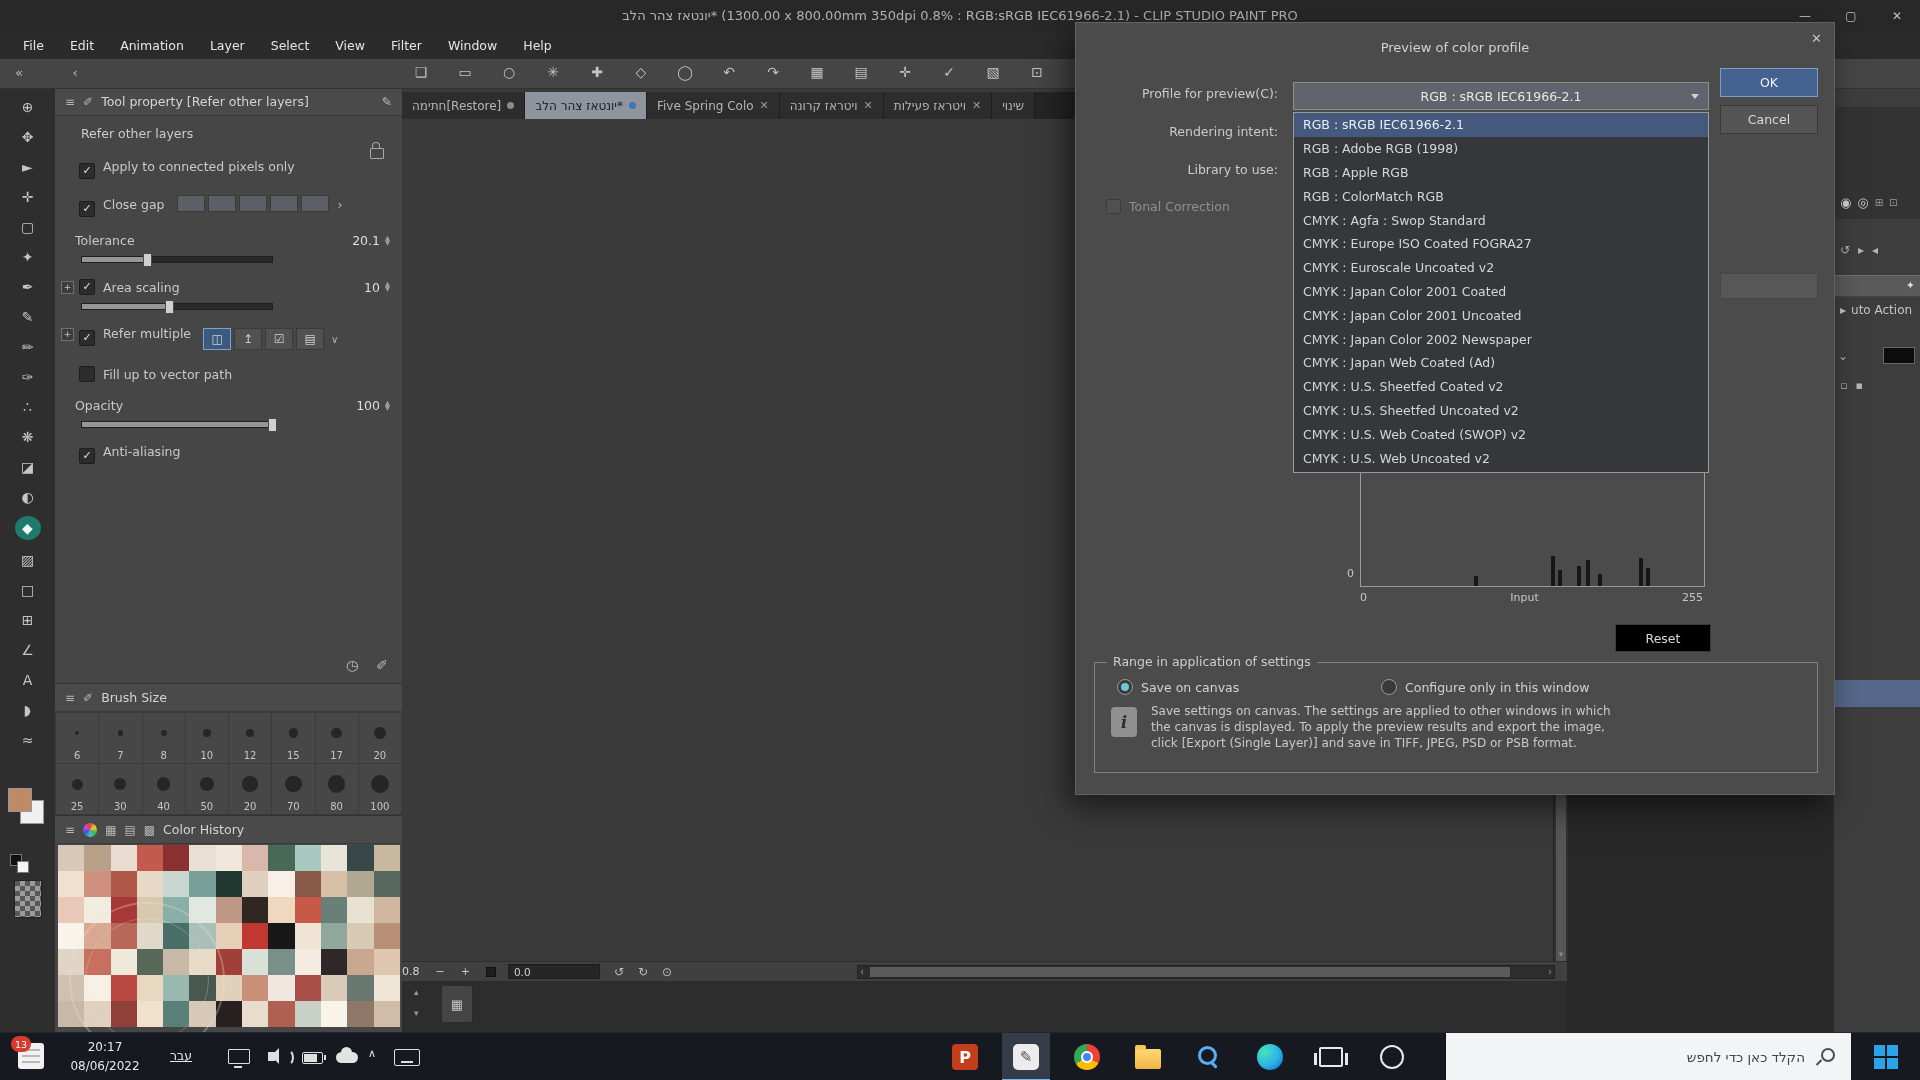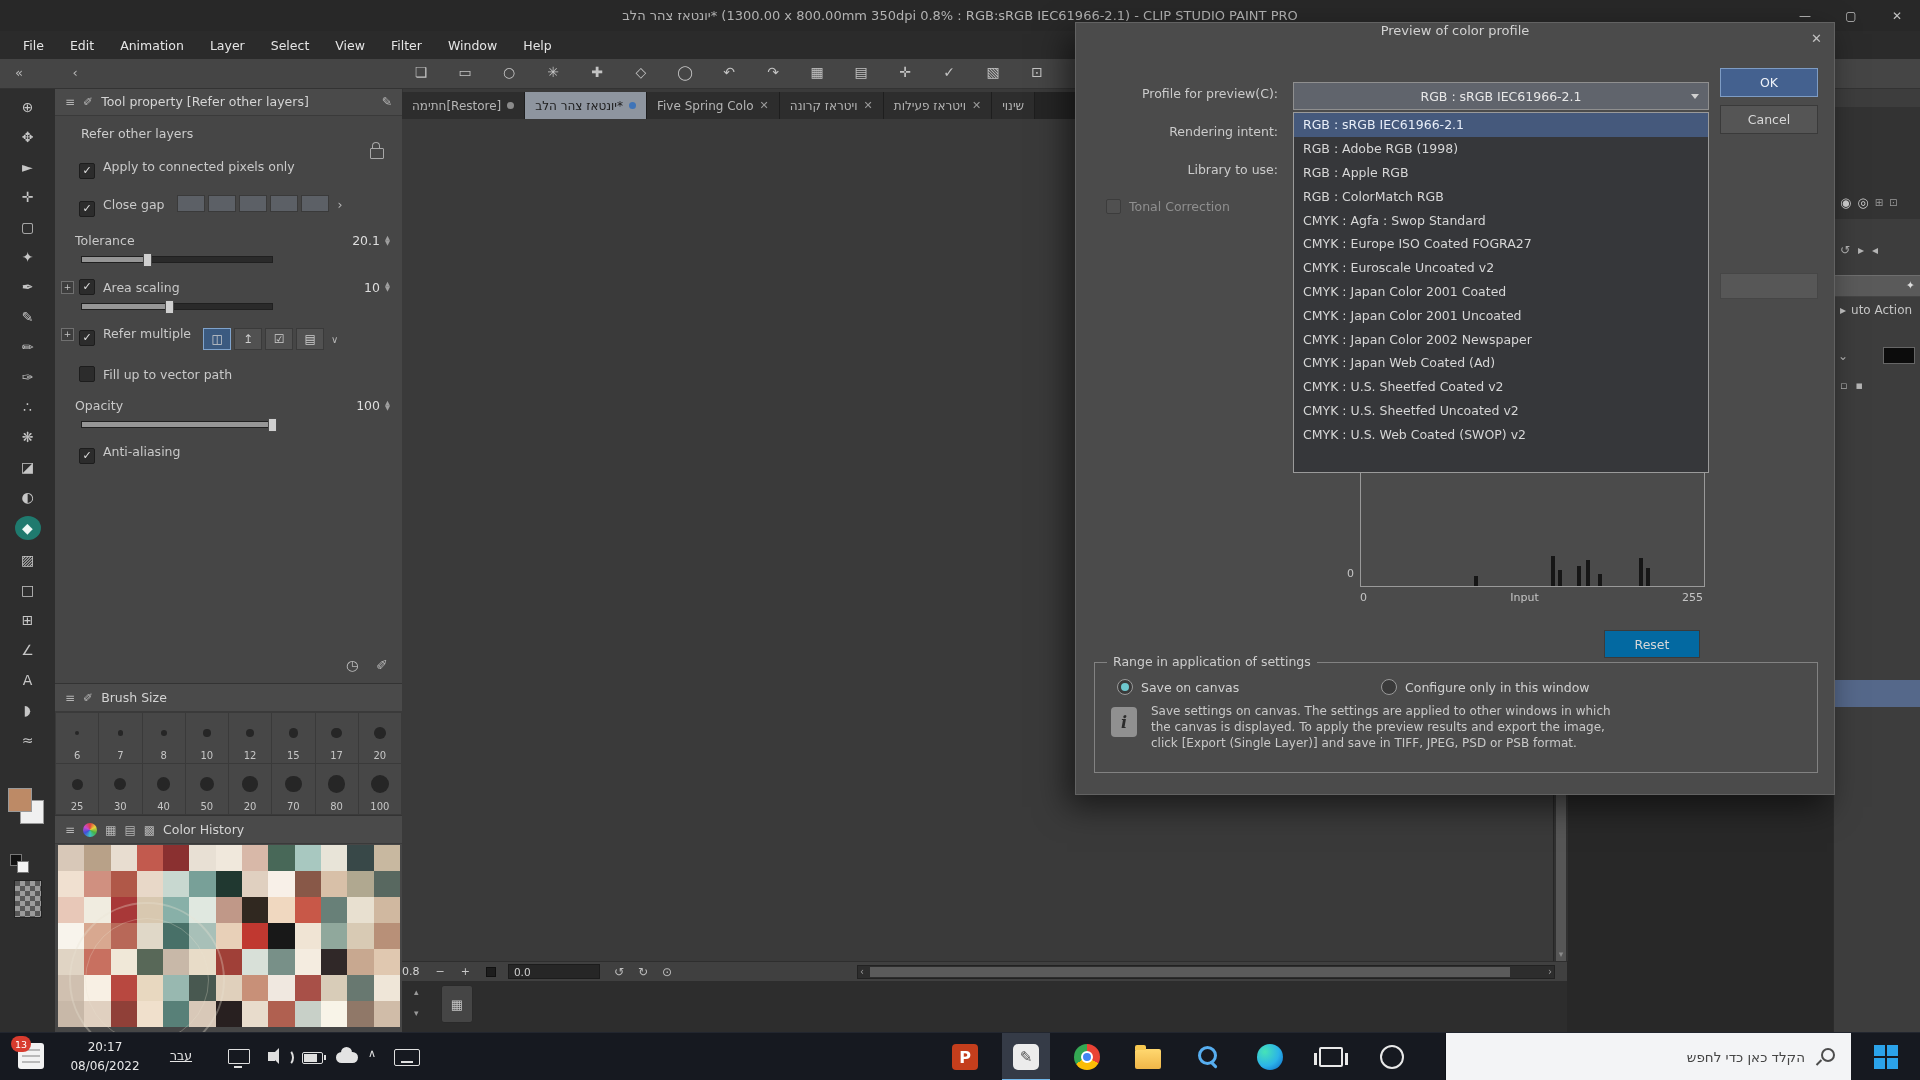--- a/index.html
+++ b/index.html
@@ -101,39 +101,39 @@
   .rp-row2{top:184px;left:6px;display:flex;gap:8px;color:#b5b5b5;font-size:12px;}
   .rp-light{top:216px;left:0;right:0;height:20px;background:#5a5a5a;border-top:1px solid #6e6e6e;border-bottom:1px solid #454545;}
   .rp-light span{position:absolute;right:6px;top:3px;color:#ddd;font-size:11px;}
   .rp-auto{top:244px;left:6px;display:flex;gap:5px;align-items:center;color:#c5c5c5;font-size:12px;white-space:nowrap;}
   .rp-swrow{top:288px;left:4px;right:6px;display:flex;align-items:center;justify-content:space-between;color:#b5b5b5;}
   .rp-black{width:30px;height:15px;background:#0c0c0c;border:1px solid #666;}
   .rp-ic2{top:320px;left:6px;display:flex;gap:8px;color:#b5b5b5;font-size:11px;}
   .rp-blue{top:621px;left:0;right:0;height:27px;background:#55688a;}
   
   #dialog{position:absolute;left:1075px;top:22px;width:758px;height:771px;background:#4b4b4b;border:1px solid #626262;box-shadow:-8px 12px 30px rgba(0,0,0,.55);z-index:40;}
-  .dlg-title{height:32px;display:flex;align-items:flex-start;justify-content:center;color:#d2d2d2;font-size:13px;}
+  .dlg-title{height:32px;display:flex;align-items:flex-end;justify-content:center;color:#d2d2d2;font-size:13px;}
   .dlg-close{position:absolute;right:12px;top:8px;color:#c2c2c2;font-size:13px;}
   .dlg-label{position:absolute;left:10px;width:192px;text-align:right;color:#cbcbcb;font-size:12.5px;}
   .dlg-select{position:absolute;left:217px;top:59px;width:414px;height:26px;background:#60646c;border:1px solid #8f8f8f;display:flex;align-items:center;justify-content:center;color:#e8e8e8;font-size:12.5px;}
   .car{position:absolute;right:9px;top:11px;width:0;height:0;border-left:4px solid transparent;border-right:4px solid transparent;border-top:5px solid #d0d0d0;}
   .btn{position:absolute;display:flex;align-items:center;justify-content:center;font-size:12.5px;}
   #btn-ok{left:644px;top:45px;width:96px;height:27px;background:#44618f;border:1px solid #7e9cc4;color:#eef2f8;}
   #btn-cancel{left:644px;top:82px;width:96px;height:27px;background:#555;border:1px solid #3a3a3a;color:#d8d8d8;}
   #dlg-ghost{position:absolute;left:644px;top:250px;width:96px;height:24px;background:#575757;border:1px solid #464646;}
   .dlg-check{position:absolute;left:30px;top:176px;display:flex;gap:8px;align-items:center;color:#8f8f8f;font-size:12.5px;}
   .dlg-check .box{width:13px;height:13px;background:#505050;border:1px solid #3c3c3c;border-radius:2px;}
   #dlg-list{position:absolute;left:217px;top:89px;width:414px;height:359px;background:#36373a;border:1px solid #9a9a9a;z-index:60;}
   .dli{height:23.8px;display:flex;align-items:center;padding-left:9px;color:#d6d6d6;font-size:12.5px;}
   .dli.sel{background:#45597c;color:#e8eef8;}
   #dlg-hist{position:absolute;left:284px;top:398px;width:343px;height:165px;border-left:1px solid #9a9a9a;border-right:1px solid #9a9a9a;border-bottom:1px solid #9a9a9a;}
   .spkbar{position:absolute;bottom:0;width:4px;background:#161616;}
   #hist-zero{position:absolute;left:254px;top:544px;width:24px;text-align:right;color:#c5c5c5;font-size:11px;}
   #hist-x{position:absolute;left:284px;top:568px;width:343px;display:flex;justify-content:space-between;color:#c5c5c5;font-size:11px;}
-  #btn-reset{left:528px;top:601px;width:94px;height:26px;background:#0369a1;border:1px solid #3b3b3b;color:#d8d8d8;margin-top:6px;}
+  #btn-reset{left:539px;top:601px;width:94px;height:26px;background:#000000;border:1px solid #3b3b3b;color:#d8d8d8;}
   #dlg-group{position:absolute;left:18px;top:639px;width:722px;height:109px;border:1px solid #828282;}
   .legend{position:absolute;left:12px;top:-9px;background:#4b4b4b;padding:0 6px;color:#cdcdcd;font-size:12.5px;}
   .radio{position:absolute;display:flex;align-items:center;gap:8px;color:#d2d2d2;font-size:12.5px;}
   #radio1{left:22px;top:16px;text-align:center;} #radio2{left:286px;top:16px;}
   .rdo{width:14px;height:14px;border-radius:50%;background:#3a3a3a;border:1px solid #9a9a9a;position:relative;}
   .rdo.on::after{content:"";position:absolute;inset:3px;border-radius:50%;background:#6ec8cf;}
   .info-icon{position:absolute;left:16px;top:44px;width:26px;height:30px;background:#909090;border-radius:4px;color:#2b2b2b;display:flex;align-items:center;justify-content:center;font-weight:bold;font-size:16px;font-family:"DejaVu Serif",serif;font-style:italic;}
   .info-text{position:absolute;left:56px;top:40px;color:#c9c9c9;font-size:12px;line-height:16px;}
   .info-text span{display:block;}
   
@@ -701,20 +701,21 @@
         <div class="dli">CMYK : Agfa : Swop Standard</div>
         <div class="dli">CMYK : Europe ISO Coated FOGRA27</div>
         <div class="dli">CMYK : Euroscale Uncoated v2</div>
         <div class="dli">CMYK : Japan Color 2001 Coated</div>
         <div class="dli">CMYK : Japan Color 2001 Uncoated</div>
         <div class="dli">CMYK : Japan Color 2002 Newspaper</div>
         <div class="dli">CMYK : Japan Web Coated (Ad)</div>
         <div class="dli">CMYK : U.S. Sheetfed Coated v2</div>
         <div class="dli">CMYK : U.S. Sheetfed Uncoated v2</div>
         <div class="dli">CMYK : U.S. Web Coated (SWOP) v2</div>
+        <div class="dli">CMYK : U.S. Web Uncoated v2</div>
       </div>
   </div>
 
   <div id="taskbar">
     <div id="tb-notes">
       <span class="badge">13</span>
     </div>
     <div id="tb-clock">
       <div>20:17</div>
       <div>08/06/2022</div>

